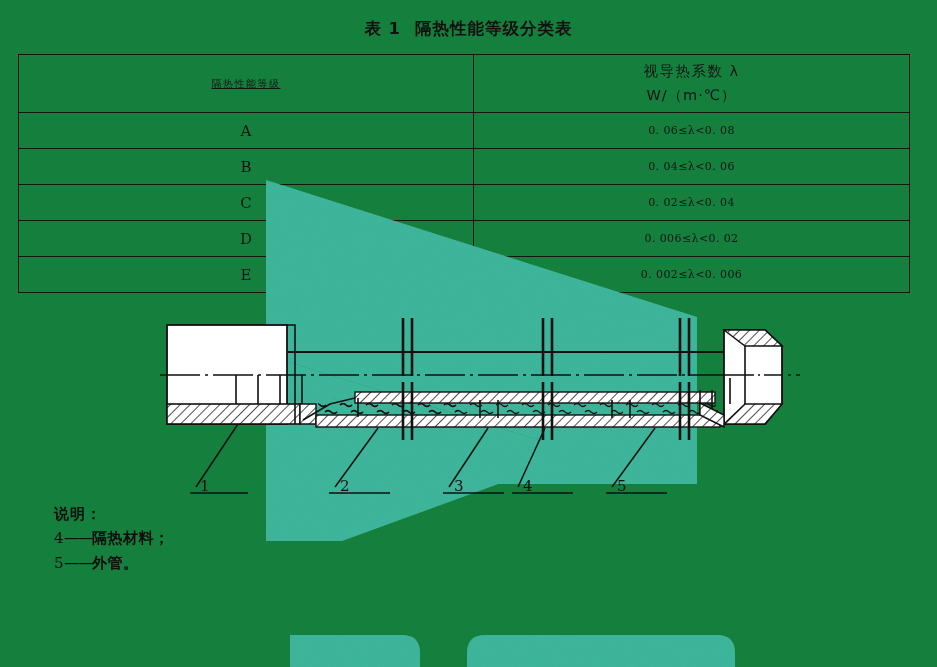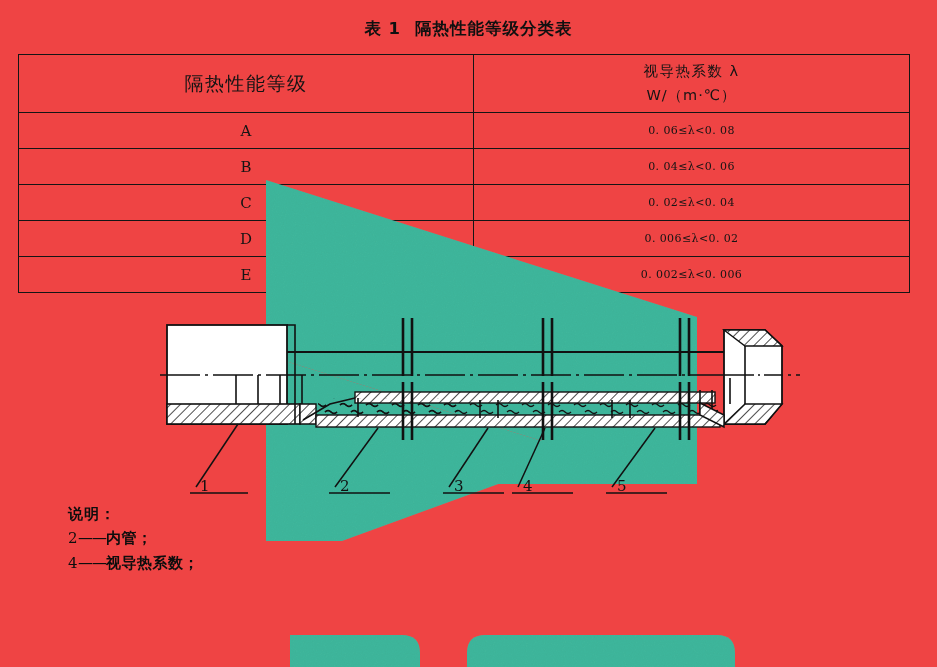--- a/index.html
+++ b/index.html
@@ -13,21 +13,21 @@
     position: relative;
     overflow: hidden;
     font-family: "DejaVu Sans", "Liberation Sans", sans-serif;
     color: #111;
   }
 
   
   #page {
     position: absolute;
     inset: 0;
-    background: #ef4444;
+    background: #15803d;
   }
 
   
   #table-title {
     position: absolute;
     top: 18px;
     left: 0;
     width: 937px;
     text-align: center;
     font-size: 16.5px;
@@ -50,22 +50,23 @@
     border: 1px solid #151515;
     text-align: center;
     vertical-align: middle;
     font-weight: normal;
     color: #141414;
     background: transparent;
   }
   #spec-table .col-grade { width: 452px; }
   #spec-table .hdr-cell {
     height: 55px;
-    font-size: 19px;
+    font-size: 10px;
     letter-spacing: 1.5px;
+    text-decoration: underline;
   }
   #spec-table .hdr-lambda {
     font-size: 14.5px;
     line-height: 1.6;
     letter-spacing: 0.5px;
     padding: 4px 0;
   }
   #spec-table .hdr-lambda .l1 { letter-spacing: 1.5px; }
   #spec-table .hdr-lambda .l2 { letter-spacing: 1px; }
   #spec-table td.body-cell {
@@ -94,21 +95,21 @@
     position: absolute;
     left: 0;
     top: 0;
     width: 937px;
     height: 667px;
   }
 
   
   #legend {
     position: absolute;
-    left: 68px;
+    left: 54px;
     top: 502px;
     font-size: 15px;
     line-height: 1.62;
     color: #0d0d0d;
     font-weight: bold;
     letter-spacing: 0.5px;
   }
   #legend .legend-head {
     font-weight: bold;
     letter-spacing: 1px;
@@ -315,17 +316,17 @@
       <text x="200" y="491">1</text>
       <text x="340" y="491">2</text>
       <text x="454" y="491">3</text>
       <text x="523" y="491">4</text>
       <text x="617" y="491">5</text>
     </g>
   </svg>
 
   <div id="legend">
     <div class="legend-head">说明：</div>
-    <div class="legend-row"><span class="lg-num">2</span><span class="lg-dash">——</span><span>内管；</span></div>
-    <div class="legend-row"><span class="lg-num">4</span><span class="lg-dash">——</span><span>视导热系数；</span></div>
+    <div class="legend-row"><span class="lg-num">4</span><span class="lg-dash">——</span><span>隔热材料；</span></div>
+    <div class="legend-row"><span class="lg-num">5</span><span class="lg-dash">——</span><span>外管。</span></div>
   </div>
 
 </div>
 
 </body></html>

